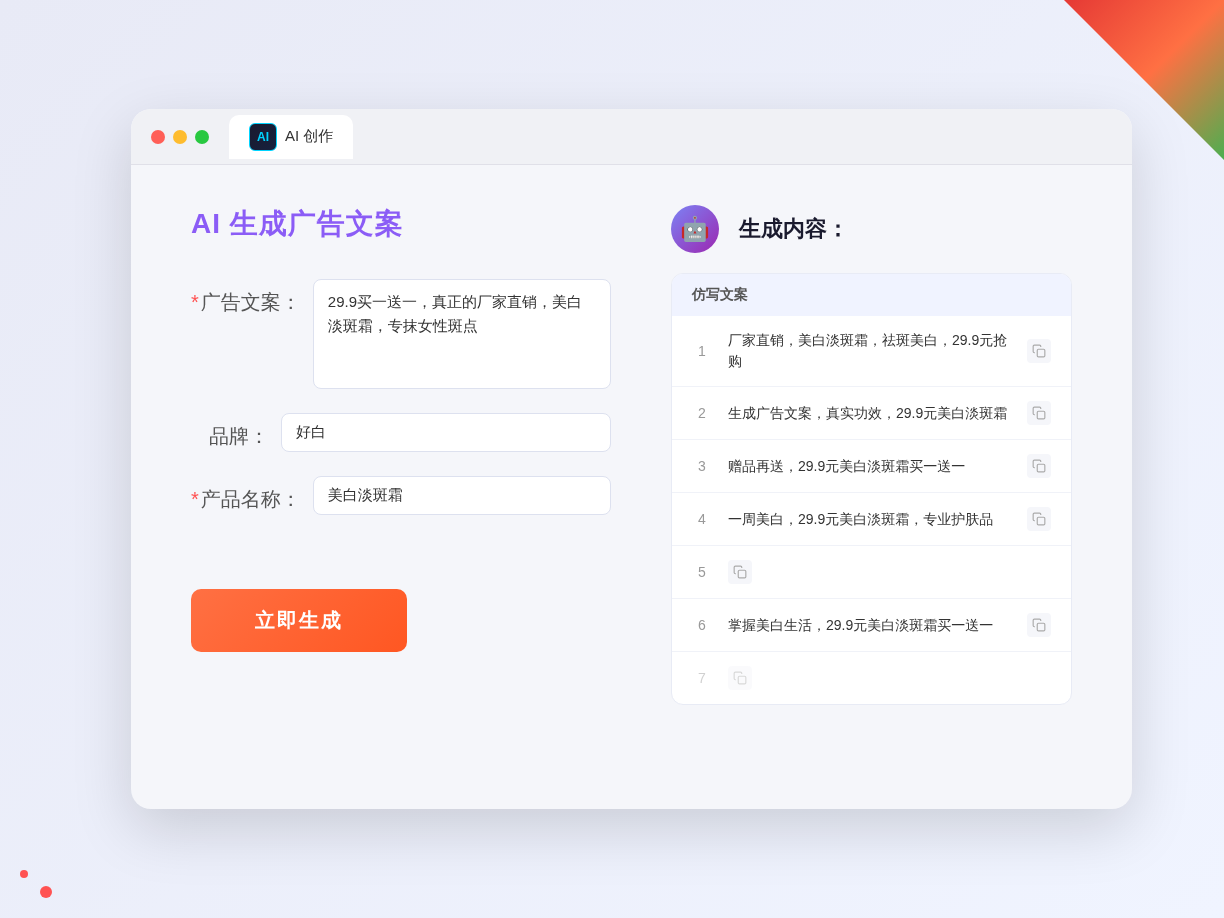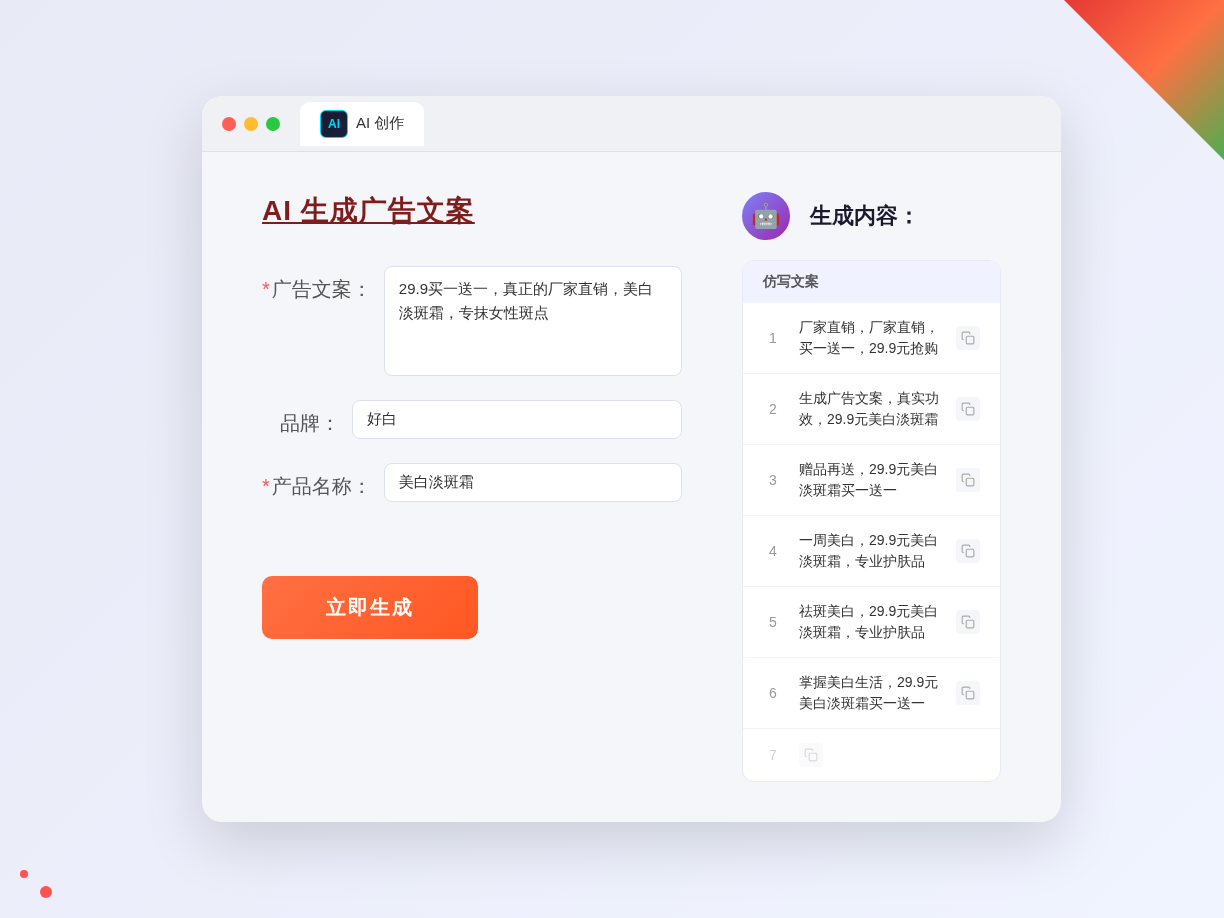--- a/index.html
+++ b/index.html
@@ -35,21 +35,21 @@
       width: 8px; height: 8px;
       background: #ff5252;
       border-radius: 50%;
     }
 
     
     .browser-window {
       background: #f5f6fa;
       border-radius: 20px;
       box-shadow: 0 20px 60px rgba(0,0,0,0.15);
-      width: 859px;
+      width: 1001px;
       min-height: 700px;
       position: relative;
       z-index: 1;
       overflow: hidden;
       margin-left: 39px;
     }
 
     
     .title-bar {
       background: #f0f1f5;
@@ -105,24 +105,23 @@
     }
 
     
     .left-panel {
       width: 420px;
       flex-shrink: 0;
     }
     .page-title {
       font-size: 28px;
       font-weight: 700;
-      color: #7f1d1d;
+      color: #8b5cf6;
       margin-bottom: 36px;
       letter-spacing: 1px;
-      text-decoration: underline;
     }
     .form-row {
       display: flex;
       align-items: flex-start;
       margin-bottom: 24px;
     }
     .form-label {
       font-size: 20px;
       color: #555;
       min-width: 90px;
@@ -306,21 +305,21 @@
       </div>
 
       <div class="result-table">
         <div class="result-table-header">
           <span>仿写文案</span>
         </div>
 
         <div id="result-rows">
             <div class="result-row">
       <span class="row-num">1</span>
-      <span class="row-text">厂家直销，厂家直销，买一送一，29.9元抢购</span>
+      <span class="row-text">厂家直销，美白淡斑霜，祛斑美白，29.9元抢购</span>
       <div class="copy-icon" title="复制">
         <svg width="14" height="14" viewBox="0 0 24 24" fill="none" stroke="currentColor" stroke-width="2">
           <rect x="9" y="9" width="13" height="13" rx="2" ry="2"></rect>
           <path d="M5 15H4a2 2 0 0 1-2-2V4a2 2 0 0 1 2-2h9a2 2 0 0 1 2 2v1"></path>
         </svg>
       </div>
     </div>
             <div class="result-row">
       <span class="row-num">2</span>
       <span class="row-text">生成广告文案，真实功效，29.9元美白淡斑霜</span>
@@ -346,21 +345,20 @@
       <span class="row-text">一周美白，29.9元美白淡斑霜，专业护肤品</span>
       <div class="copy-icon" title="复制">
         <svg width="14" height="14" viewBox="0 0 24 24" fill="none" stroke="currentColor" stroke-width="2">
           <rect x="9" y="9" width="13" height="13" rx="2" ry="2"></rect>
           <path d="M5 15H4a2 2 0 0 1-2-2V4a2 2 0 0 1 2-2h9a2 2 0 0 1 2 2v1"></path>
         </svg>
       </div>
     </div>
             <div class="result-row">
       <span class="row-num">5</span>
-      <span class="row-text">祛斑美白，29.9元美白淡斑霜，专业护肤品</span>
       <div class="copy-icon" title="复制">
         <svg width="14" height="14" viewBox="0 0 24 24" fill="none" stroke="currentColor" stroke-width="2">
           <rect x="9" y="9" width="13" height="13" rx="2" ry="2"></rect>
           <path d="M5 15H4a2 2 0 0 1-2-2V4a2 2 0 0 1 2-2h9a2 2 0 0 1 2 2v1"></path>
         </svg>
       </div>
     </div>
             <div class="result-row">
       <span class="row-num">6</span>
       <span class="row-text">掌握美白生活，29.9元美白淡斑霜买一送一</span>

